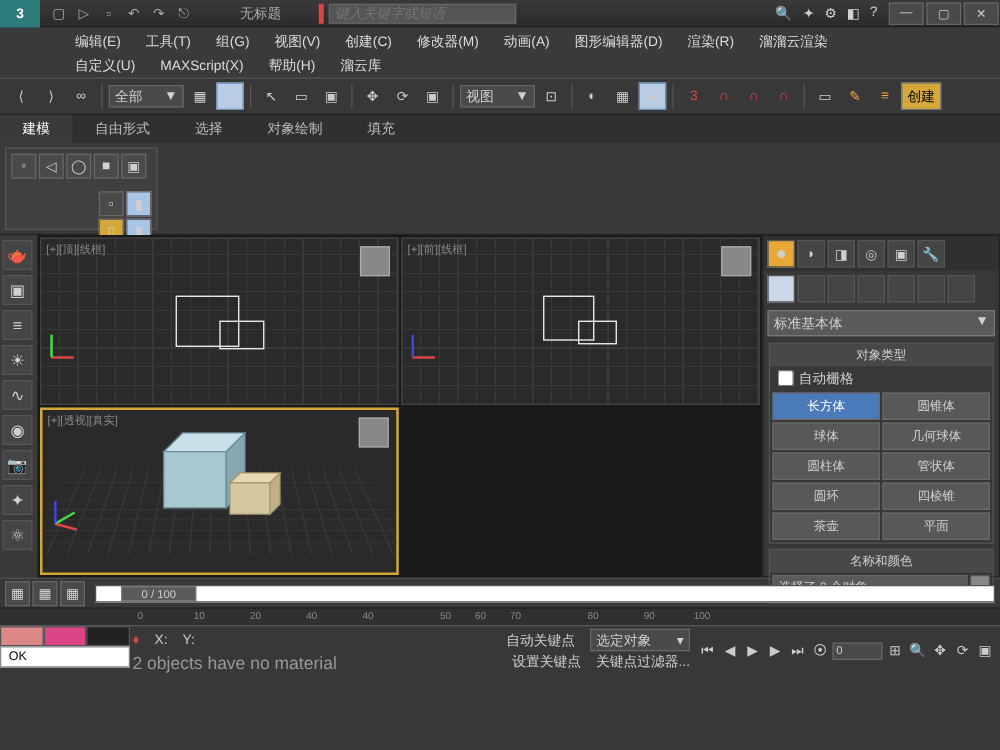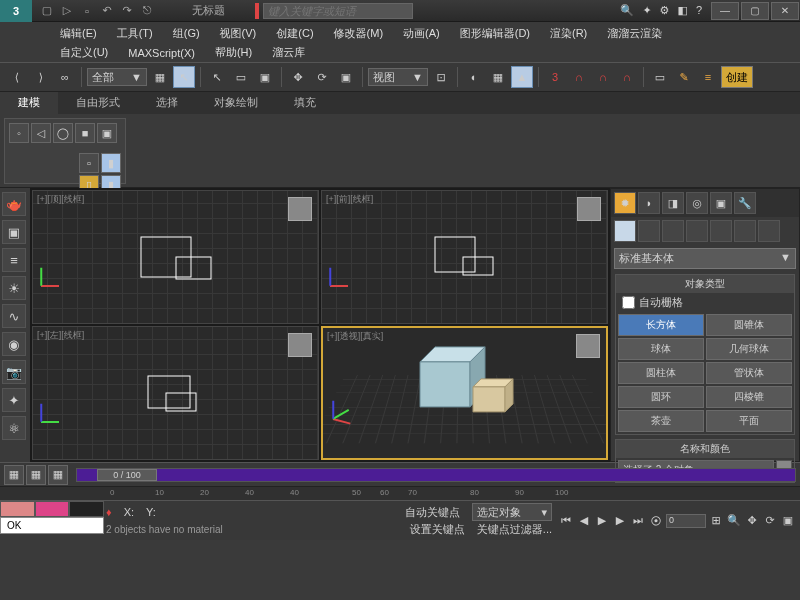--- a/index.html
+++ b/index.html
@@ -51,36 +51,36 @@
 .rp-subicons .ri.sel{background:#c8d8e8}
 .rp-dd{margin:3px;background:#5a5a5a;border:1px solid #777;padding:2px 4px;display:flex;justify-content:space-between}
 .rp-section{margin:2px 4px;border:1px solid #555}
 .rp-sechdr{background:#484848;padding:2px;text-align:center;font-size:10px}
 .rp-chk{padding:2px 6px;display:flex;align-items:center;gap:4px;font-size:10px}
 .rp-grid{display:grid;grid-template-columns:1fr 1fr;gap:2px;padding:2px}
 .rp-objbtn{background:#585858;border:1px solid #6a6a6a;padding:3px;text-align:center;font-size:10px}
 .rp-objbtn.sel{background:#4a7ab8;color:#fff}
 .rp-name{margin:2px 4px;background:#5a5a5a;border:1px solid #666;padding:2px 4px;font-size:10px}
 .timeline{height:24px;background:#383838;display:flex;align-items:center;border-top:1px solid #555}
-.tl-slider{flex:1;height:14px;background:#4c1d95;border:1px solid #555;margin:0 4px;position:relative}
+.tl-slider{flex:1;height:14px;background:#ffffff;border:1px solid #555;margin:0 4px;position:relative}
 .tl-handle{position:absolute;left:20px;width:60px;height:12px;background:#5a5a5a;border:1px solid #777;font-size:9px;text-align:center}
 .ruler{height:14px;background:#303030;display:flex;position:relative;border-top:1px solid #222}
 .ruler .tick{position:absolute;font-size:8px;color:#888;top:1px}
 .status{height:40px;background:#383838;display:flex;border-top:1px solid #555}
 .status-left{width:104px;display:flex;flex-direction:column}
 .sw-row{display:flex;height:16px}
 .sw{flex:1;border:1px solid #555}
 .okbtn{background:#fff;color:#000;padding:2px 6px;font-size:10px;border:1px solid #888}
 .status-mid{flex:1;display:flex;flex-direction:column;font-size:9px;color:#999;padding:2px}
 .status-mid .srow{display:flex;gap:12px;align-items:center;height:18px}
 .status-right{display:flex;align-items:center;gap:2px;padding:0 4px}
 .playbtn{width:16px;height:16px;color:#ccc;display:flex;align-items:center;justify-content:center;font-size:11px}
 .navcube{position:absolute;top:6px;right:6px;width:24px;height:24px;background:#888;border:1px solid #aaa}
 .box3d{position:absolute;left:50%;top:50%;transform:translate(-50%,-55%)}
-.statusmsg{color:#999;font-size:10px}
+.statusmsg{color:#999;font-size:14px}
 </style>
 </head>
 <body>
 
 <div class="titlebar">
   <div class="logo">3</div>
   <div class="qat">
     <div class="qbtn">▢</div>
     <div class="qbtn">▷</div>
     <div class="qbtn">▫</div>
@@ -230,33 +230,20 @@
       <div class="navcube"></div>
       <svg style="position:absolute;left:50%;top:50%;transform:translate(-50%,-50%)" width="80" height="50">
           <rect x="10" y="5" width="40" height="35" fill="none" stroke="#fff"></rect>
           <rect x="38" y="25" width="30" height="18" fill="none" stroke="#fff"></rect>
         </svg>
       <div class="axis">
           <div class="ax" style="background:#d44"></div>
           <div class="ax" style="background:#44d;transform:rotate(-90deg)"></div>
         </div>
     </div>
-    <div class="vp">
-      <div class="vp-grid"></div>
-      <div class="vp-label">[+][左][线框]</div>
-      <div class="navcube"></div>
-      <svg style="position:absolute;left:50%;top:50%;transform:translate(-50%,-50%)" width="80" height="50">
-          <rect x="12" y="8" width="42" height="32" fill="none" stroke="#fff"></rect>
-          <rect x="30" y="25" width="30" height="18" fill="none" stroke="#fff"></rect>
-        </svg>
-      <div class="axis">
-          <div class="ax" style="background:#4d4"></div>
-          <div class="ax" style="background:#44d;transform:rotate(-90deg)"></div>
-        </div>
-    </div>
     <div class="vp active">
       <div class="vp-grid" style="transform:perspective(400px) rotateX(55deg);transform-origin:center 70%"></div>
       <div class="vp-label">[+][透视][真实]</div>
       <div class="navcube"></div>
       <div class="box3d">
         <svg width="140" height="100">
           <polygon points="25,25 75,25 90,10 40,10" fill="#c8e0e8" stroke="#6a8a95"></polygon>
           <polygon points="25,25 75,25 75,70 25,70" fill="#a8c8d0" stroke="#6a8a95"></polygon>
           <polygon points="75,25 90,10 90,55 75,70" fill="#88a8b0" stroke="#6a8a95"></polygon>
           <polygon points="78,50 110,50 118,42 86,42" fill="#e8d8b0" stroke="#a89870"></polygon>

